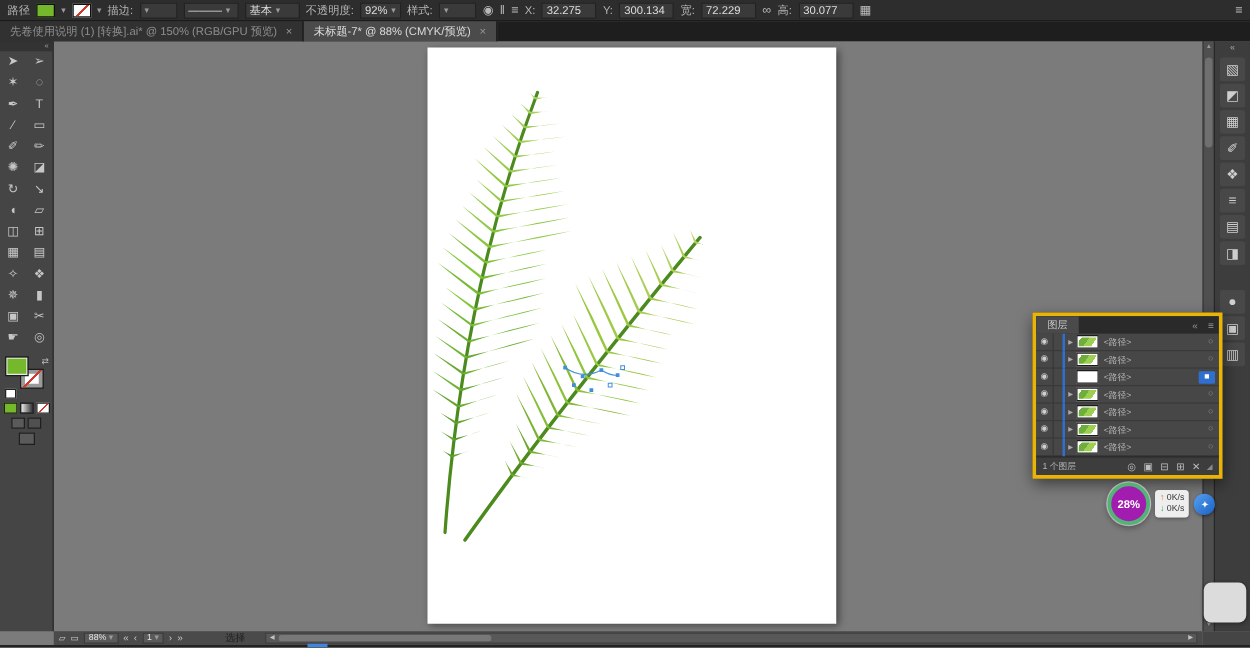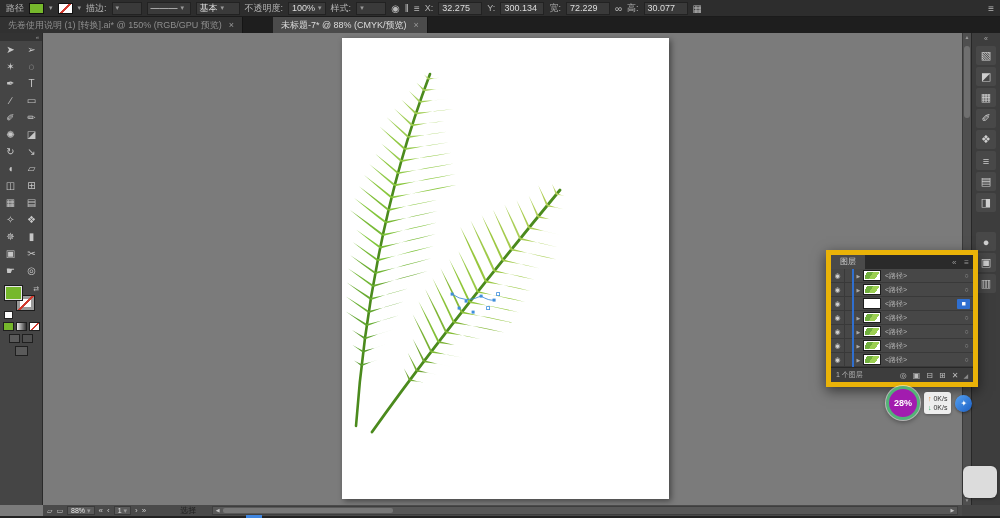--- a/index.html
+++ b/index.html
@@ -19,21 +19,21 @@
  background:linear-gradient(135deg,transparent 45%,#d03a2e 45% 57%,transparent 57%);}
 .caret{color:#9a9a9a;font-size:7px;}
 .field{background:#3a3a3a;border:1px solid #222;height:13px;padding:0 3px;color:#dedede;
  display:inline-flex;align-items:center;gap:3px;}
 .field.w-sm{min-width:30px}.field.w-md{min-width:44px}
 .cb-icon{color:#b9b9b9;font-size:10px;}
 .spacer{flex:1;}
 
 
 .tab-bar{position:absolute;left:0;top:17px;width:1000px;height:16px;background:#1e1e1e;
- display:flex;font-size:9px;z-index:5;gap:30px;}
+ display:flex;font-size:9px;z-index:5;}
 .tab{display:flex;align-items:center;gap:7px;padding:0 8px;background:#313131;color:#8e8e8e;
  border-right:1px solid #151515;}
 .tab.active{background:#4b4b4b;color:#dcdcdc;}
 .tab .close{font-size:9px;color:#9a9a9a;}
 
 
 .toolbar{position:absolute;left:0;top:33px;bottom:13px;width:43px;background:#454545;
  border-right:1px solid #2a2a2a;z-index:4;}
 .tb-head{height:8px;background:#333;color:#999;font-size:6px;line-height:8px;text-align:right;padding-right:3px;}
 .tool-grid{display:grid;grid-template-columns:1fr 1fr;}
@@ -70,21 +70,21 @@
 .v-thumb{position:absolute;left:1px;right:1px;top:13px;height:72px;background:#6f6f6f;border-radius:3px;}
 .dock{position:absolute;left:971px;top:33px;width:29px;bottom:13px;background:#3d3d3d;
  border-left:1px solid #272727;padding-top:1px;z-index:4;}
 .dock-head{height:10px;text-align:center;color:#aaa;font-size:7px;line-height:10px;}
 .dock-icon{width:20px;height:19px;margin:2px auto;display:flex;align-items:center;justify-content:center;
  color:#cfcfcf;font-size:11px;background:#484848;border-radius:2px;}
 .dock-gap{height:16px;}
 
 
 .layers-panel{position:absolute;left:826px;top:250px;width:152px;background:#3d3d3d;
- border:5px solid #eab308;box-shadow:0 4px 12px rgba(0,0,0,.55);z-index:20;font-size:8px;}
+ border:3px solid #eab308;box-shadow:0 4px 12px rgba(0,0,0,.55);z-index:20;font-size:8px;}
 .lp-head{height:14px;background:#2a2a2a;display:flex;align-items:center;}
 .lp-tab{background:#4a4a4a;color:#cccccc;padding:0 9px;height:14px;line-height:14px;}
 .lp-hicon{color:#999;font-size:8px;padding:0 4px;}
 .lrow{height:14px;display:flex;align-items:center;background:#474747;border-bottom:1px solid #393939;}
 .lrow .eye{width:14px;text-align:center;font-size:7px;color:#cfcfcf;border-right:1px solid #393939;height:14px;line-height:14px;}
 .lbar{width:2px;height:14px;background:#2f6fd0;margin-left:7px;}
 .tri{width:9px;font-size:5px;color:#aaa;text-align:center;}
 .lthumb{width:18px;height:11px;background:#fff;border:1px solid #1c1c1c;position:relative;margin-right:4px;}
 .lthumb.leaf::after{content:"";position:absolute;inset:1px;
  background:linear-gradient(125deg,transparent 12%,#6fae3c 12% 45%,#9ccf52 45% 78%,transparent 78%);}
@@ -145,21 +145,21 @@
     <span class="field w-md">
         <span>———</span>
         <span class="caret">▾</span>
       </span>
     <span class="field w-md">
         <span>基本</span>
         <span class="caret">▾</span>
       </span>
     <span class="cb-label">不透明度:</span>
     <span class="field w-sm">
-        <span>100%</span>
+        <span>92%</span>
         <span class="caret">▾</span>
       </span>
     <span class="cb-label">样式:</span>
     <span class="field w-sm">
         <span class="caret">▾</span>
       </span>
     <span class="cb-icon">◉</span>
     <span class="cb-icon">‖</span>
     <span class="cb-icon">≡</span>
     <span class="cb-label">X:</span>

